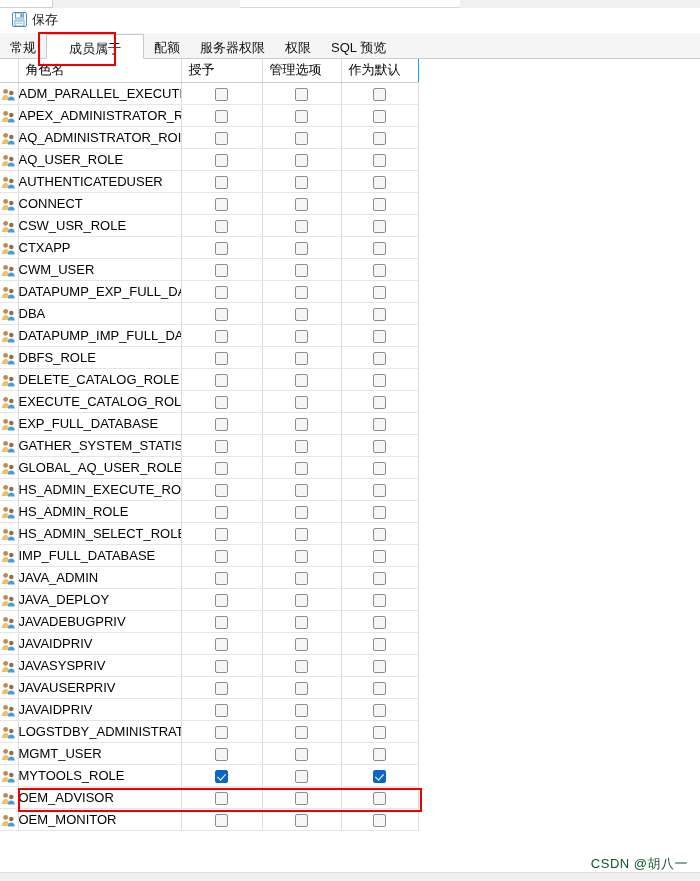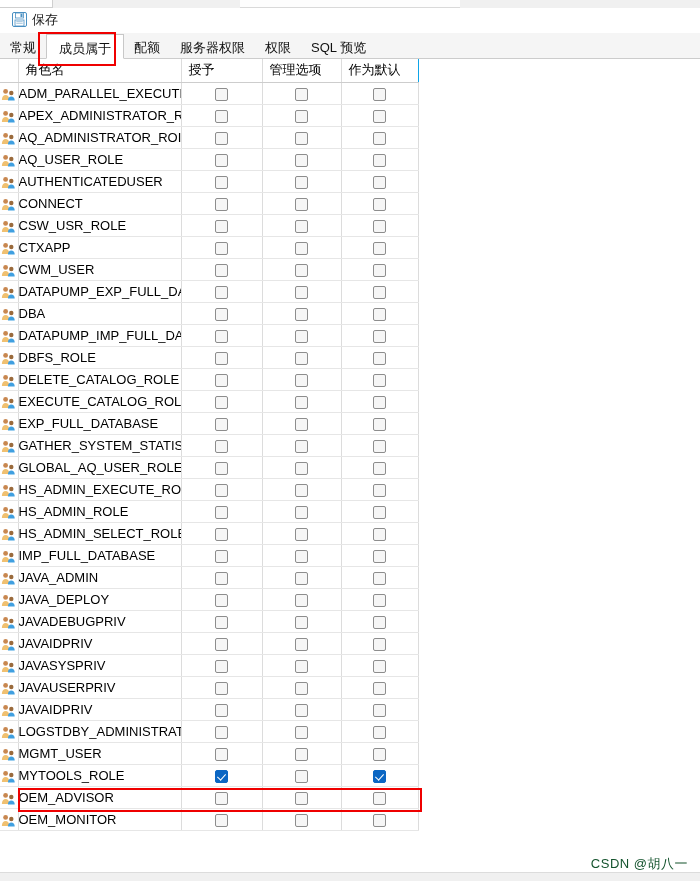--- a/index.html
+++ b/index.html
@@ -94,21 +94,21 @@
     border: 1px solid transparent;
     box-sizing: border-box;
     white-space: nowrap;
     cursor: default;
   }
   .tab.active {
     background: #ffffff;
     border: 1px solid #c8c8c8;
     border-bottom: 1px solid #ffffff;
     margin-bottom: -1px;
-    padding: 0 12px;
+    padding: 0 22px;
   }
 
   
   .annot {
     position: absolute;
     border: 2px solid #ef0000;
     box-sizing: border-box;
     pointer-events: none;
     z-index: 40;
   }

